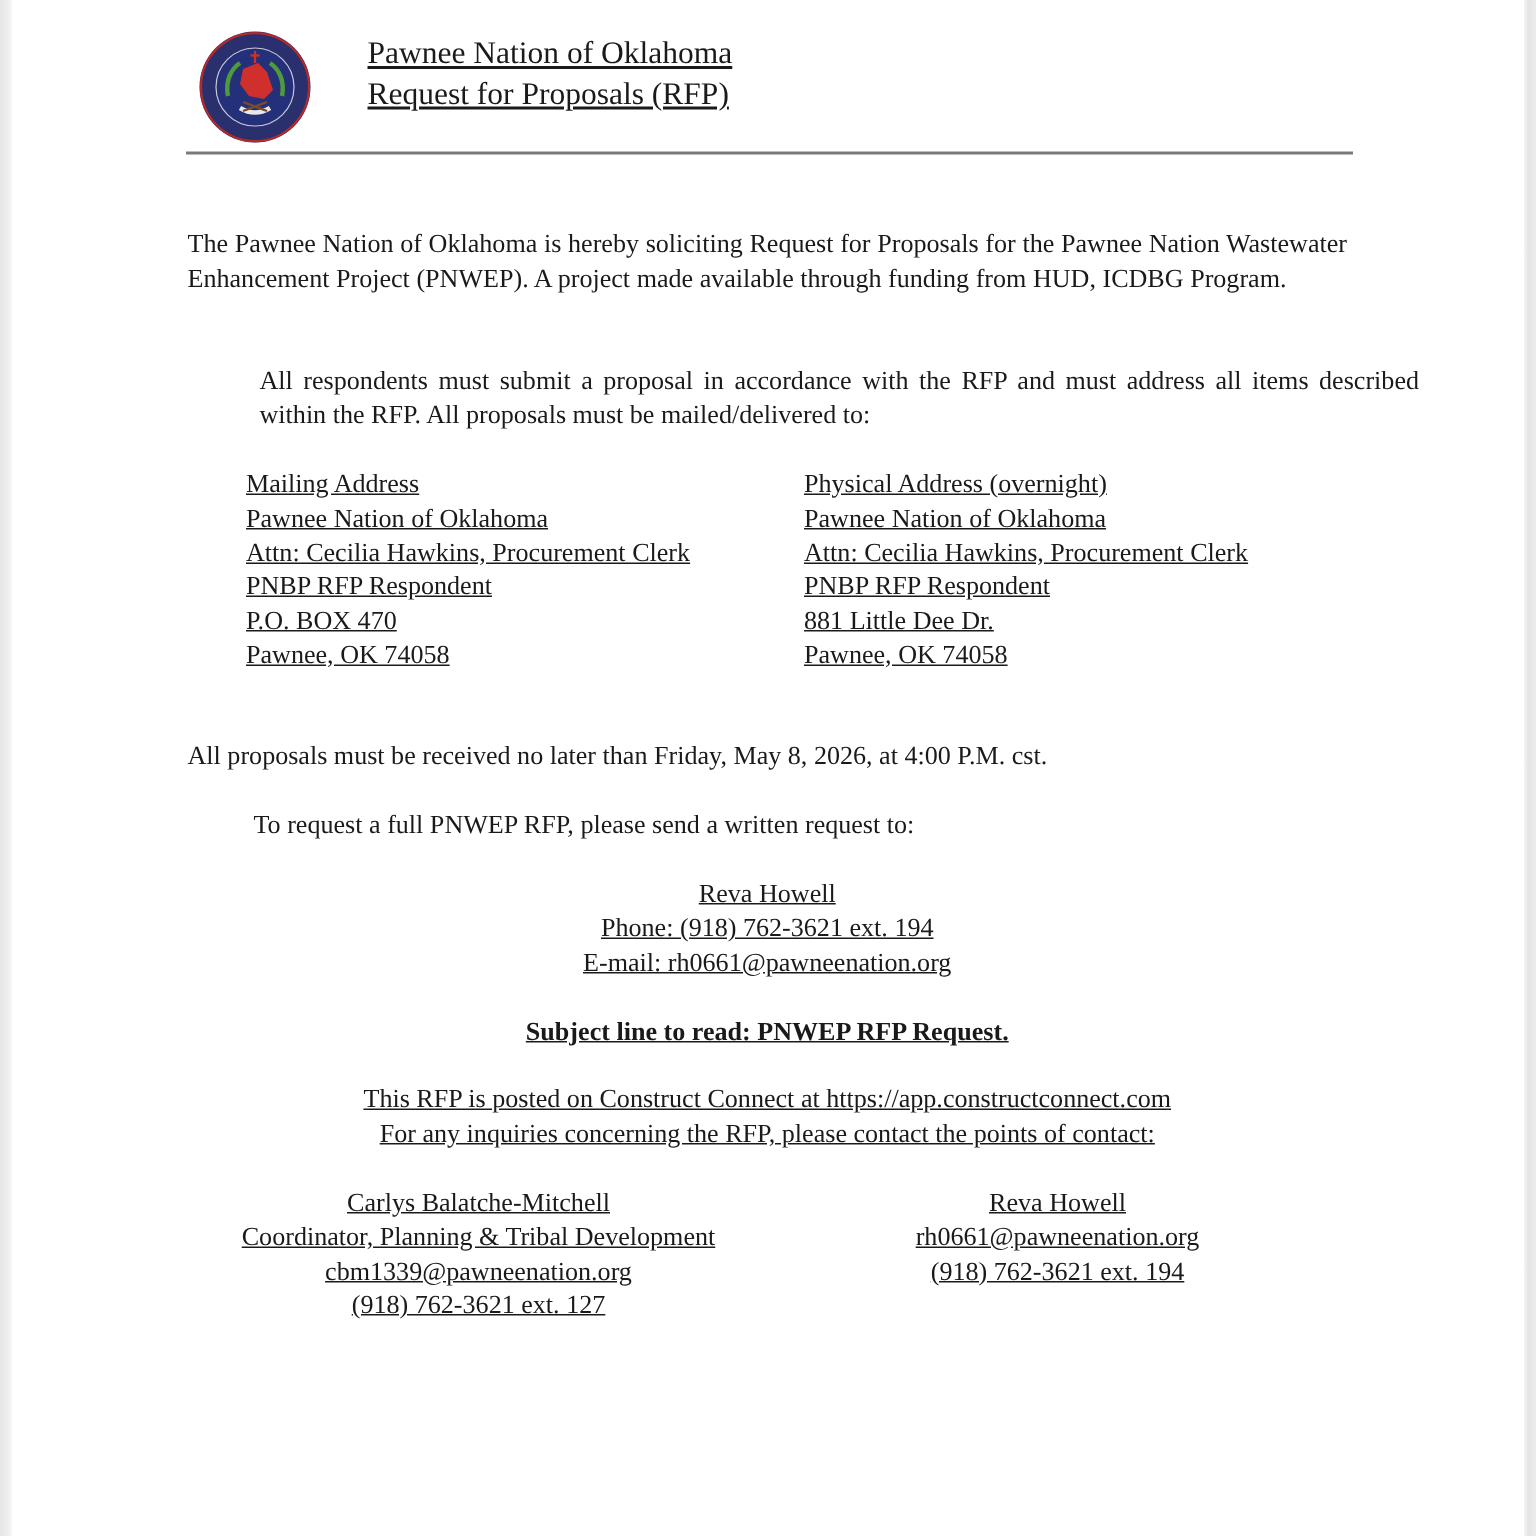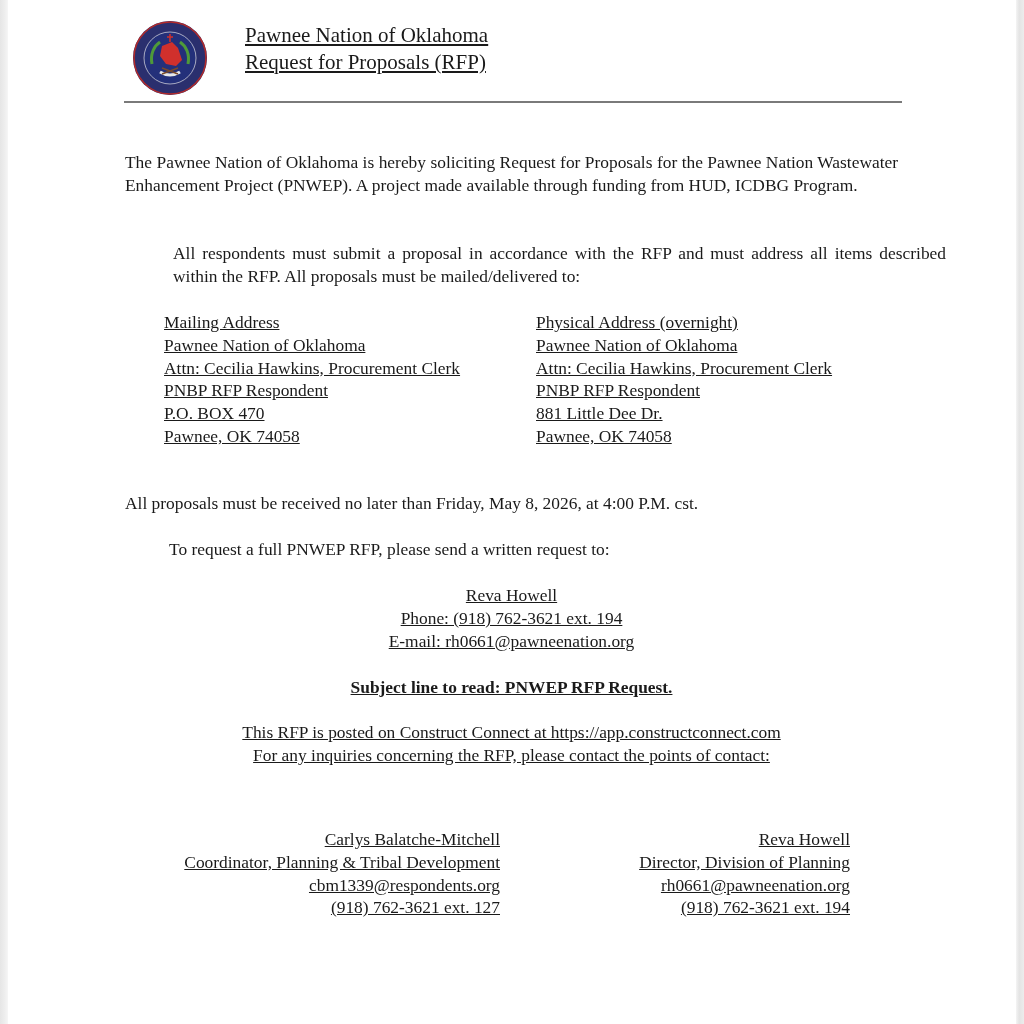--- a/index.html
+++ b/index.html
@@ -76,25 +76,24 @@
       font-size: 17.4px;
       line-height: 23px;
     }
     .subject {
       font-weight: bold;
       text-decoration: underline;
       text-align: right;
     }
     .contact {
       position: absolute;
-      text-align: right;
+      text-align: center;
       font-size: 17.4px;
       line-height: 22.8px;
       white-space: nowrap;
-      margin-top: 38px;
     }
     .line { display: block; text-decoration: underline; }
   </style>
 </head>
 <body>
 
 <div class="edge-left"></div>
 <div class="edge-right"></div>
 
 <div class="page">
@@ -156,24 +155,23 @@
   </div>
 
   <div class="center" style="top:721px;">
     <span class="line">This RFP is posted on Construct Connect at https://app.constructconnect.com</span>
     <span class="line">For any inquiries concerning the RFP, please contact the points of contact:</span>
   </div>
 
   <div class="contact" style="left:138px; width:362px; top:790px;">
     <span class="line">Carlys Balatche-Mitchell</span>
     <span class="line">Coordinator, Planning &amp; Tribal Development</span>
-    <span class="line">cbm1339@respondents.org</span>
+    <span class="line">cbm1339@pawneenation.org</span>
     <span class="line">(918) 762-3621 ext. 127</span>
   </div>
 
   <div class="contact" style="left:560px; width:290px; top:790px;">
     <span class="line">Reva Howell</span>
-    <span class="line">Director, Division of Planning</span>
     <span class="line">rh0661@pawneenation.org</span>
     <span class="line">(918) 762-3621 ext. 194</span>
   </div>
 
 </div>
 
 </body></html>

